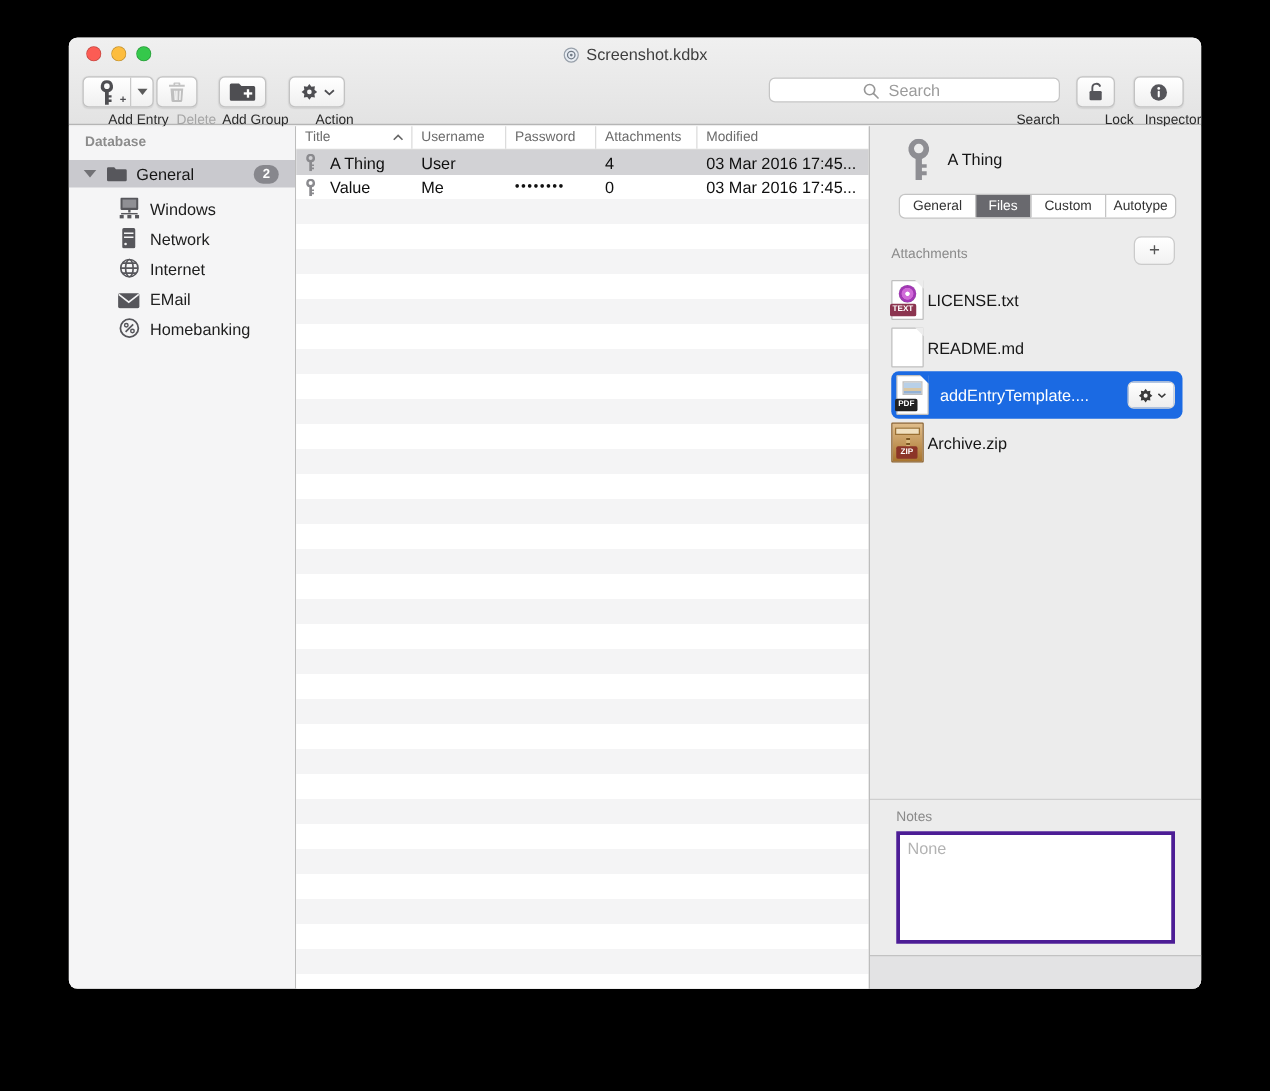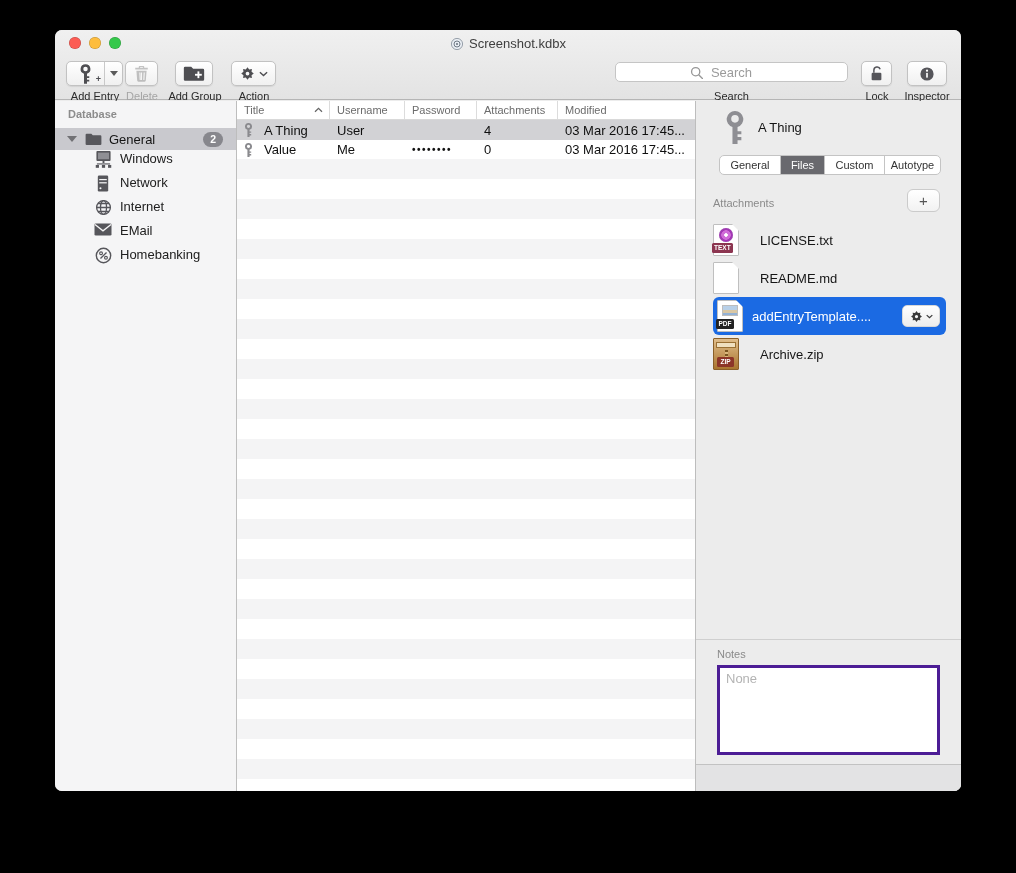--- a/index.html
+++ b/index.html
@@ -11,21 +11,21 @@
   .chrome{position:relative;height:70px;background:linear-gradient(#f0f0f0,#e3e3e3);border-bottom:1px solid #b5b5b5;}
   .tl{position:absolute;top:7px;width:12px;height:12px;border-radius:50%;box-shadow:inset 0 0 0 .5px rgba(0,0,0,.25);}
   .tl.red{left:14px;background:#fc5c54;}
   .tl.yellow{left:34px;background:#fdbd3e;}
   .tl.green{left:54px;background:#35c84b;}
   .title-wrap{position:absolute;top:5px;left:120px;right:120px;height:17px;display:flex;align-items:center;
     justify-content:center;gap:5px;font-size:13px;color:#3e3e3e;}
   .btn{position:absolute;top:31px;height:25px;background:linear-gradient(#ffffff,#f0f0f0);
     border:1px solid #c2c2c2;border-radius:5px;display:flex;align-items:center;justify-content:center;
     box-shadow:0 .5px 1px rgba(0,0,0,.08);}
-  .caption{position:absolute;top:60px;font-size:11px;color:#2a2a2a;text-align:center;}
+  .caption{position:absolute;top:60px;font-size:11px;color:#2a2a2a;text-align:right;}
   .caption.dis{color:#a5a5a5;}
   .seg-split{display:flex;width:100%;height:100%;align-items:center;}
   .seg-a{flex:1;display:flex;align-items:center;justify-content:center;height:100%;position:relative;}
   .seg-b{width:18px;height:100%;border-left:1px solid #c9c9c9;display:flex;align-items:center;justify-content:center;}
   .tri-down{width:0;height:0;border-left:4px solid transparent;border-right:4px solid transparent;border-top:5px solid #5a5a5a;}
   .plusmark{position:absolute;right:3px;bottom:1px;font-size:9px;font-weight:bold;color:#4e4e52;line-height:9px;}
   .searchfield{position:absolute;left:560px;top:32px;width:233px;height:20px;background:#fff;
     border:1px solid #c5c5c5;border-radius:5px;}
   .searchfield input{position:absolute;inset:0;width:100%;height:100%;border:none;outline:none;background:transparent;
     text-align:center;font-size:13px;font-family:inherit;color:#333;}
@@ -33,21 +33,21 @@
   .mag{position:absolute;left:74px;top:3px;}
   
   .content{position:absolute;top:71px;bottom:0;left:0;right:0;display:flex;}
   .sidebar{width:182px;background:#f5f5f6;border-right:1px solid #bdbdbd;position:relative;flex:none;}
   .sb-header{position:absolute;top:7px;left:13px;font-size:11px;font-weight:bold;color:#8c8c8c;}
   .sb-group{position:absolute;top:27px;left:0;right:0;height:22px;background:#c9c9ce;display:flex;align-items:center;}
   .disclosure{margin-left:12px;width:0;height:0;border-left:5px solid transparent;border-right:5px solid transparent;border-top:6px solid #717175;}
   .sb-group .glabel{margin-left:7px;font-size:13px;color:#151515;}
   .badge{margin-left:auto;margin-right:13px;background:#87878d;color:#fff;font-size:10.5px;font-weight:bold;
     padding:1.5px 7px;border-radius:9px;line-height:12px;}
-  .sb-item{position:absolute;left:0;right:0;height:24px;display:flex;align-items:flex-start;font-size:13px;color:#202020;}
+  .sb-item{position:absolute;left:0;right:0;height:24px;display:flex;align-items:flex-end;font-size:13px;color:#202020;}
   .sb-item .icon{margin-left:38px;width:20px;display:flex;justify-content:center;}
   .sb-item .ilabel{margin-left:7px;}
   
   .maintable{width:458px;background:#fff;position:relative;flex:none;}
   .thead{height:19px;display:flex;align-items:stretch;background:#fff;border-bottom:1px solid #d9d9d9;
     font-size:11px;color:#6b6b6b;}
   .th{display:flex;align-items:center;padding-left:7px;border-right:1px solid #dcdcdc;}
   .c1{width:93px;}.c2{width:75px;}.c3{width:72px;}.c4{width:81px;}.c5{flex:1;border-right:none;}
   .th.c1{justify-content:space-between;padding-right:6px;}
   .trow{display:flex;align-items:center;font-size:13px;color:#0f0f0f;}
@@ -69,21 +69,21 @@
   .seg{display:flex;align-items:center;justify-content:center;border-right:1px solid #c4c4c4;}
   .seg:last-child{border-right:none;}
   .sg1{width:61px;}.sg2{width:44px;}.sg3{width:60px;}.sg4{flex:1;text-align:right;}
   .seg.sel{background:#69696e;color:#fff;}
   .att-label{position:absolute;left:17px;top:96px;font-size:11px;color:#8a8a8a;}
   .plus-btn{position:absolute;right:21px;top:88px;width:33px;height:23px;background:linear-gradient(#fff,#f2f2f2);
     border:1px solid #cbcbcb;border-radius:6px;display:flex;align-items:center;justify-content:center;
     font-size:15px;color:#555;line-height:1;}
   .att-row{position:absolute;left:17px;right:15px;height:38px;display:flex;align-items:center;
     font-size:13px;color:#161616;--fold:#ececec;}
-  .att-row .fname{margin-left:21px;white-space:nowrap;overflow:hidden;}
+  .att-row .fname{margin-left:3px;white-space:nowrap;overflow:hidden;}
   .att-row.sel{background:#1b6ae3;border-radius:6px;color:#fff;--fold:#1b6ae3;}
   .att-row.sel .fname{margin-left:9px;}
   .att-row.sel{padding-left:4px;}
   .gear-btn{margin-left:auto;margin-right:6px;width:38px;height:22px;background:linear-gradient(#ffffff,#ededed);
     border-radius:5px;display:flex;align-items:center;justify-content:center;gap:3px;border:1px solid #d8d8d8;}
   
   .ficon{position:relative;width:26px;height:32px;background:#fff;border:1px solid #bfbfbf;border-radius:1px;flex:none;}
   .ficon .fold{position:absolute;top:-1px;right:-1px;width:0;height:0;
     border-top:7px solid var(--fold);border-left:7px solid transparent;}
   .fbadge{position:absolute;bottom:2px;left:-2px;height:10px;min-width:18px;padding:0 2px;color:#fff;

